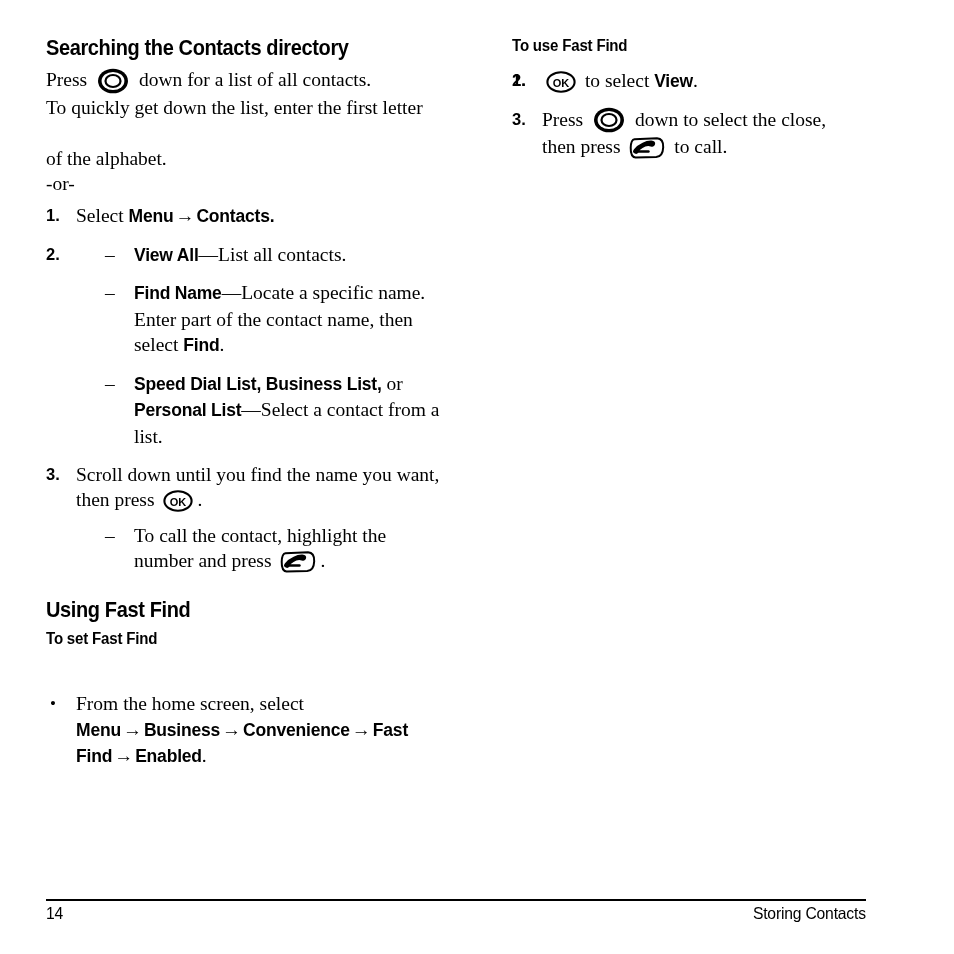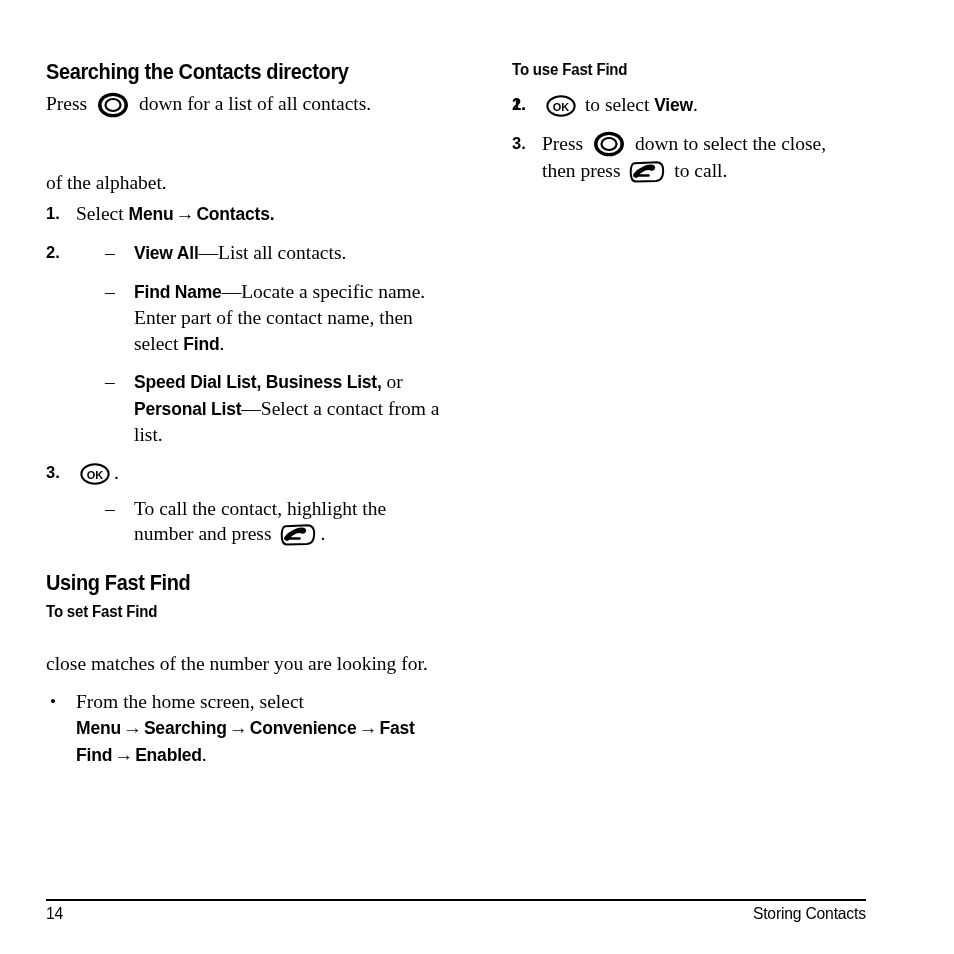--- a/index.html
+++ b/index.html
@@ -30,21 +30,20 @@
     position: absolute;
     left: 46px;
     top: 36px;
     width: 862px;
     display: flex;
     flex-direction: row;
     align-items: flex-start;
   }
   .col {
     width: 396px;
-    margin-top: 24px;
   }
   .col-left { margin-right: 70px; }
 
   
   .h1 {
     font-family: "Liberation Sans", "DejaVu Sans", sans-serif;
     font-weight: bold;
     font-size: 21.5px;
     line-height: 25px;
     letter-spacing: -0.4px;
@@ -219,25 +218,26 @@
       <h1 class="h1">Searching the Contacts directory</h1>
 
       <p class="para">
         <span>Press</span>
         <span class="keyicon ico-nav">
           <svg viewBox="0 0 32 26" width="32" height="26">
               <use href="#g-nav"></use>
             </svg>
         </span>
         <span>down for a list of all contacts.</span><br>
-        <br>
+        <span>To quickly get down the list, enter the first letter</span><br>
         <br>
         <span>of the alphabet.</span>
       </p>
 
+      <p class="para gap-md">-or-</p>
 
       <ol class="nlist">
 
         <li class="nitem">
           <span class="num">1.</span>
           <span>Select </span><span class="ui">Menu</span><span class="arrow">→</span><span class="ui">Contacts.</span>
         </li>
 
         <li class="nitem">
           <span class="num">2.</span>
@@ -254,20 +254,21 @@
 
             <li class="dashitem">
               <span class="dash">–</span><span class="ui">Speed Dial List, Business List,</span><span> or </span><span class="ui">Personal List</span><span>—</span><span>Select a contact from a list.</span>
             </li>
 
           </ul>
         </li>
 
         <li class="nitem">
           <span class="num">3.</span>
+          <span>Scroll down until you find the name you want, then press</span>
           <span class="keyicon ico-ok">
             <svg viewBox="0 0 30 22" width="30" height="22">
               <use href="#g-ok"></use>
               <text x="15" y="15.6" text-anchor="middle" font-family="Liberation Sans, DejaVu Sans, sans-serif" font-size="11" font-weight="bold" fill="#000">OK</text>
             </svg>
           </span><span>.</span>
 
           <ul class="dashlist">
             <li class="dashitem">
               <span class="dash">–</span><span>To call the contact, highlight the number and press</span>
@@ -281,26 +282,25 @@
         </li>
 
       </ol>
 
       <h1 class="h1 spaced">Using Fast Find</h1>
 
       <h2 class="h2">To set Fast Find</h2>
 
       <p class="para">
         <br>
-        <span>close matches of the number you are looking for.</span>
       </p>
 
       <ul class="blist">
         <li class="bitem">
-          <span class="bullet">•</span><span>From the home screen, select </span><span class="ui">Menu</span><span class="arrow">→</span><span class="ui">Searching</span><span class="arrow">→</span><span class="ui">Convenience</span><span class="arrow">→</span><span class="ui">Fast Find</span><span class="arrow">→</span><span class="ui">Enabled</span><span>.</span>
+          <span class="bullet">•</span><span>From the home screen, select </span><span class="ui">Menu</span><span class="arrow">→</span><span class="ui">Business</span><span class="arrow">→</span><span class="ui">Convenience</span><span class="arrow">→</span><span class="ui">Fast Find</span><span class="arrow">→</span><span class="ui">Enabled</span><span>.</span>
         </li>
       </ul>
 
     </div>
 
     <div class="col col-right">
 
       <h2 class="h2">To use Fast Find</h2>
 
       <ol class="nlist">

